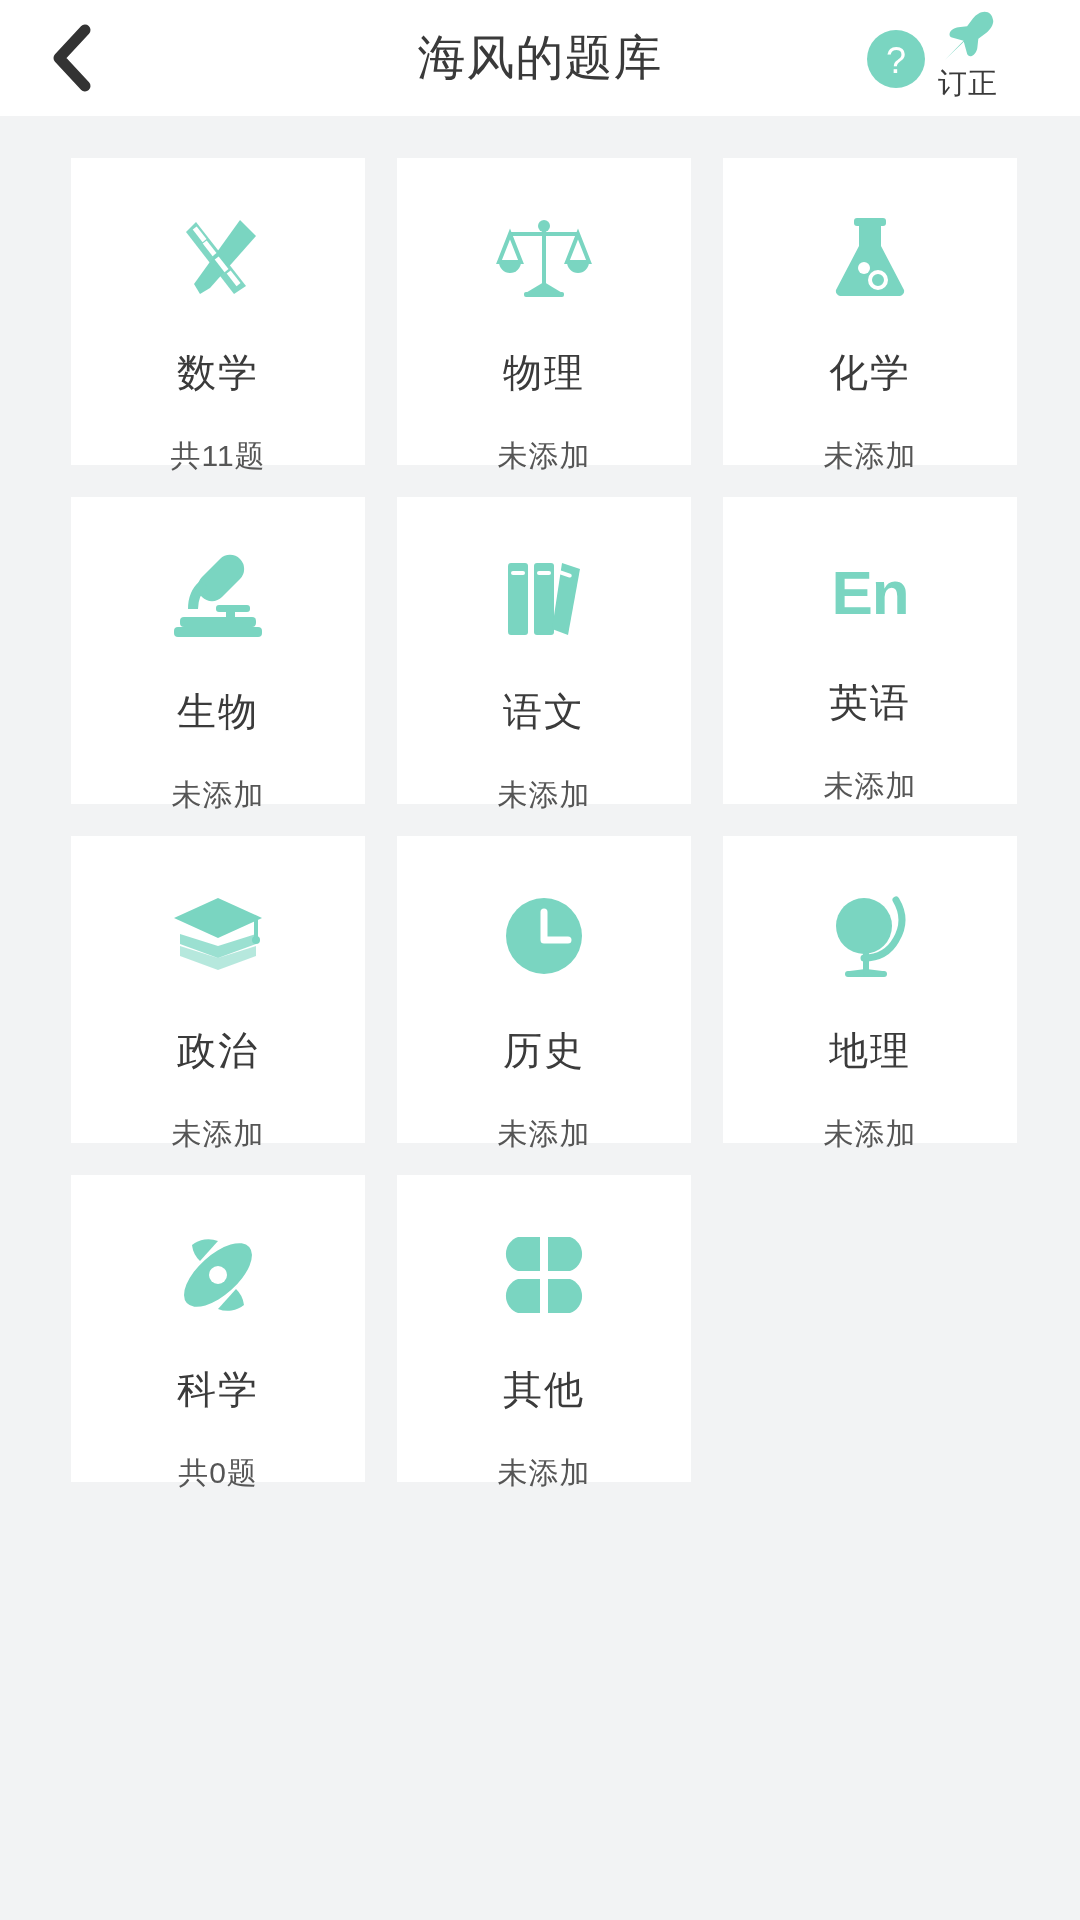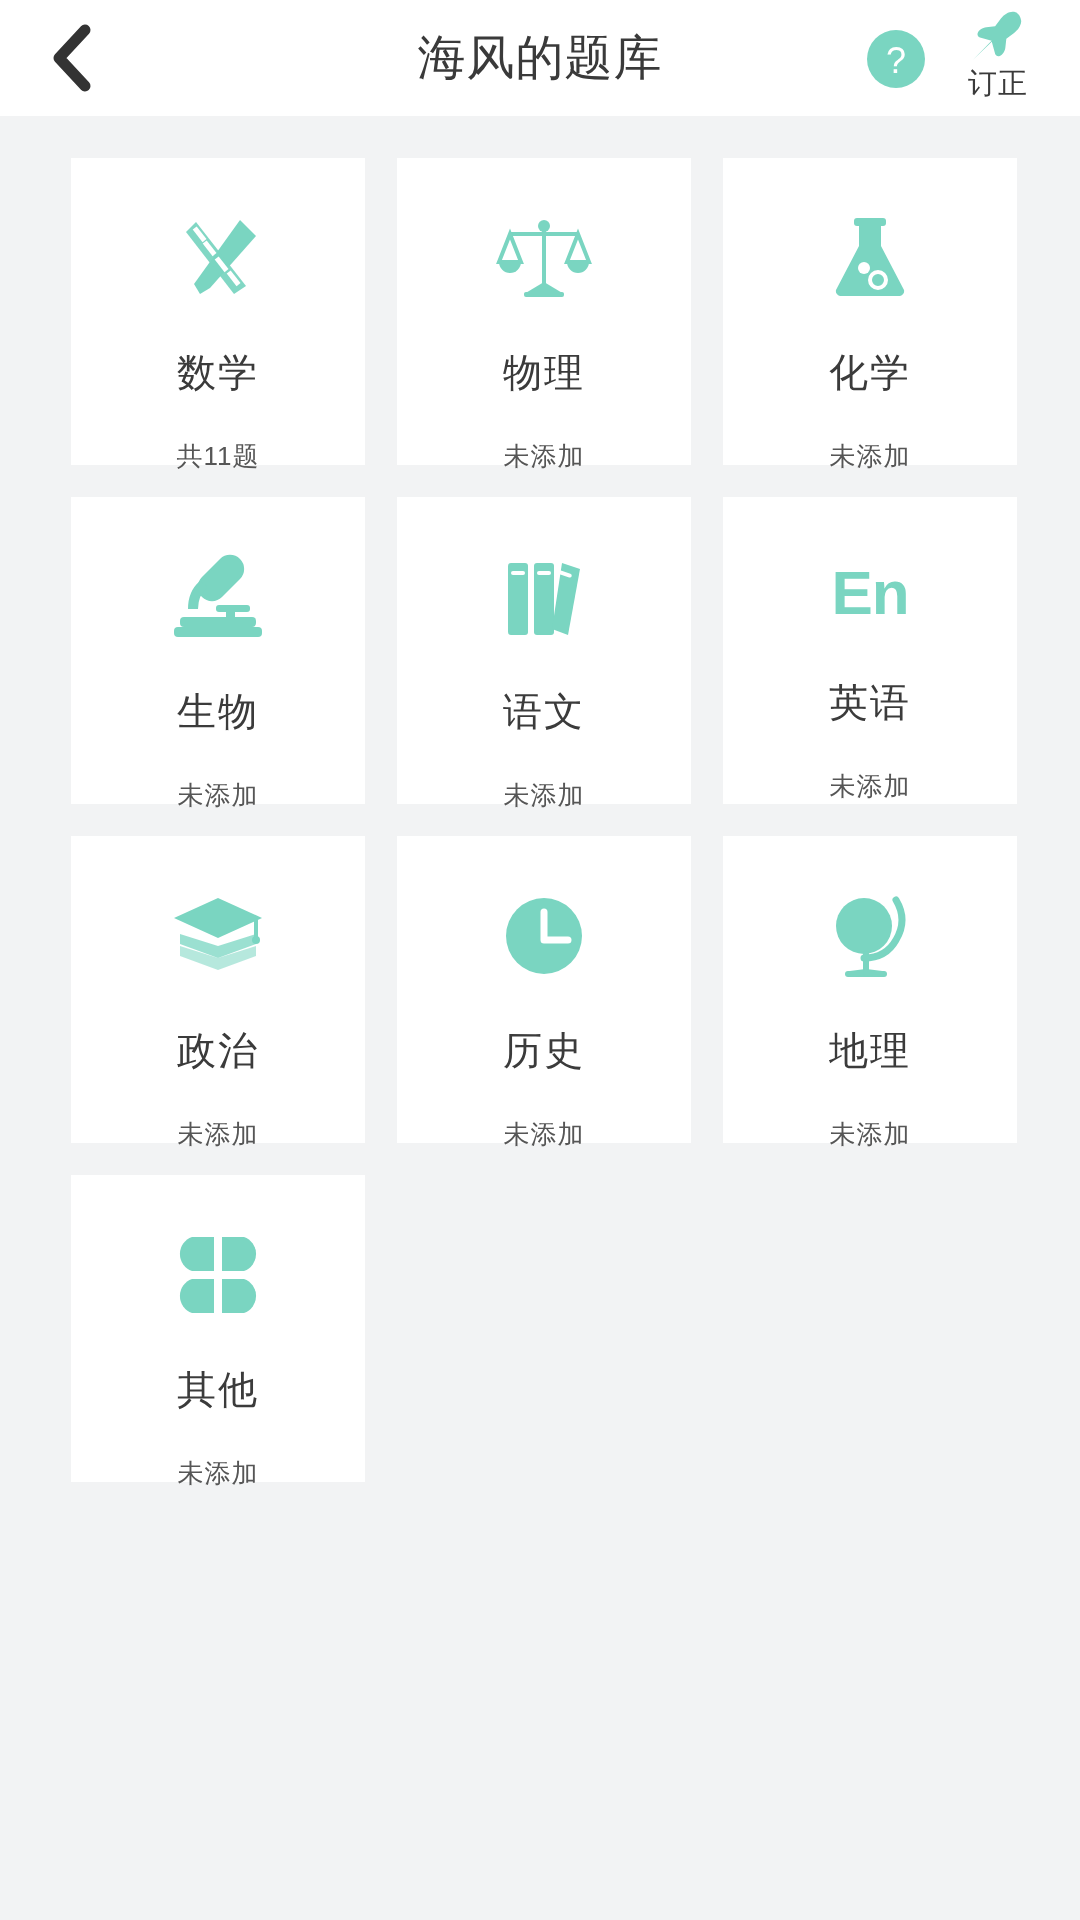--- a/index.html
+++ b/index.html
@@ -55,21 +55,21 @@
     height: 58px;
     cursor: pointer;
   }
   .pin-action {
     position: absolute;
     right: 22px;
     top: 6px;
     width: 120px;
     display: flex;
     flex-direction: column;
-    align-items: center;
+    align-items: flex-start;
     cursor: pointer;
   }
   .pin-icon {
     width: 64px;
     height: 62px;
     display: block;
   }
   .pin-label {
     font-size: 29px;
     color: #3a3a3a;
@@ -114,21 +114,21 @@
   }
   .card-icon svg { display: block; }
   .card-name {
     font-size: 39px;
     color: #3b3b3b;
     margin-top: 24px;
     letter-spacing: 2px;
     line-height: 46px;
   }
   .card-count {
-    font-size: 26px;
+    font-size: 30px;
     color: #565656;
     margin-top: 22px;
     letter-spacing: 1px;
     line-height: 36px;
   }
   .en-text {
     font-size: 62px;
     font-weight: bold;
     color: #7ad5c1;
     line-height: 70px;
@@ -302,20 +302,34 @@
           <line x1="26" y1="86" x2="62" y2="86"></line>
           <line x1="44" y1="84" x2="28" y2="86"></line>
           <line x1="44" y1="84" x2="60" y2="86"></line>
         </g>
       </svg>
     </div>
     <div class="card-name">地理</div>
     <div class="card-count">未添加</div>
   </div>
 
+  <div class="subject-card">
+    <div class="card-icon">
+      <svg width="96" height="96" viewBox="0 0 96 96">
+        <g fill="#7ad5c1">
+          <path d="M22 18 A26 26 0 0 1 48 14 L30 34 A26 26 0 0 1 22 18 Z"></path>
+          <path d="M74 78 A26 26 0 0 1 48 82 L66 62 A26 26 0 0 1 74 78 Z"></path>
+          <ellipse cx="48" cy="48" rx="42" ry="20" transform="rotate(-42 48 48)"></ellipse>
+        </g>
+        <circle cx="48" cy="48" r="9" fill="#ffffff"></circle>
+      </svg>
+    </div>
+    <div class="card-name">科学</div>
+    <div class="card-count">共0题</div>
+  </div>
 
   <div class="subject-card">
     <div class="card-icon">
       <svg width="96" height="96" viewBox="0 0 96 96">
         <g fill="#7ad5c1">
           <path d="M44 44 L22 44 A18 18 0 0 1 22 10 L44 10 Z"></path>
           <path d="M52 44 L52 10 L74 10 A18 18 0 0 1 74 44 Z"></path>
           <path d="M44 52 L44 86 L22 86 A18 18 0 0 1 22 52 Z"></path>
           <path d="M52 52 L74 52 A18 18 0 0 1 74 86 L52 86 Z"></path>
         </g>

